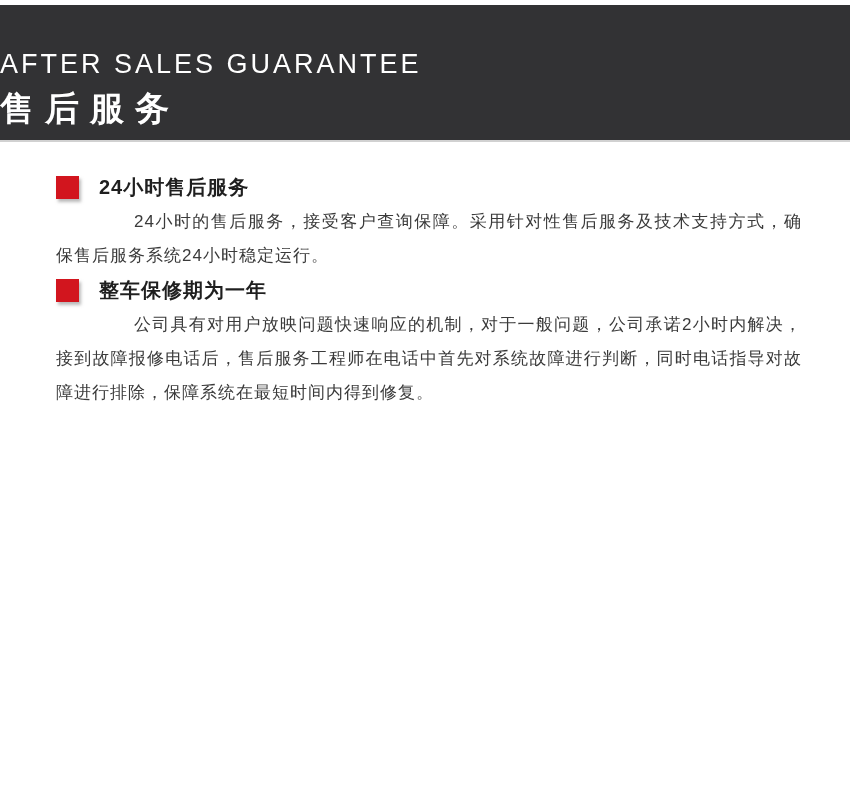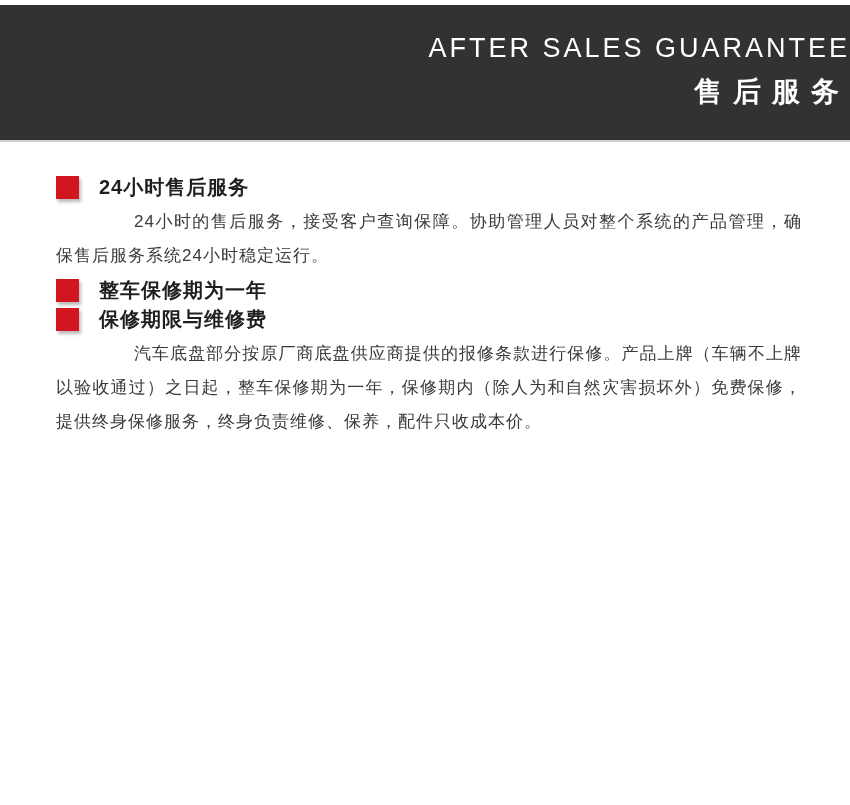--- a/index.html
+++ b/index.html
@@ -20,33 +20,33 @@
     height: 805px;
     background: var(--page-bg);
     overflow: hidden;
   }
   .banner {
     margin-top: 5px;
     width: 100%;
     height: 135px;
     background: var(--banner-bg);
     color: #ffffff;
-    text-align: right;
-    padding-top: 27px;
+    text-align: left;
+    padding-top: 43px;
     box-shadow: 0 2px 0 rgba(0,0,0,0.18);
   }
   .banner-title-en {
     font-size: 27px;
     font-weight: 400;
     letter-spacing: 3px;
     line-height: 32px;
   }
   .banner-title-zh {
     margin-top: 8px;
-    font-size: 28px;
+    font-size: 34px;
     font-weight: 700;
     letter-spacing: 11px;
     line-height: 40px;
   }
   .content {
     padding: 36px 48px 0 56px;
   }
   .section { margin-bottom: 6px; }
   .section-title-row {
     display: flex;
@@ -88,38 +88,30 @@
   </div>
 
   <div class="content">
 
     <div class="section">
       <div class="section-title-row">
         <span class="bullet"></span>
         <span class="section-title">24小时售后服务</span>
       </div>
       <div class="section-body">
-        <p>24小时的售后服务，接受客户查询保障。协助管理人员对整个系统的产品管理，确保售后服务系统24小时稳定运行。</p>
+        <p>24小时的售后服务，接受客户查询保障。采用针对性售后服务及技术支持方式，确保售后服务系统24小时稳定运行。</p>
       </div>
     </div>
 
 
     <div class="section">
       <div class="section-title-row">
         <span class="bullet"></span>
         <span class="section-title">整车保修期为一年</span>
       </div>
       <div class="section-body">
+        <p>公司具有对用户放映问题快速响应的机制，对于一般问题，公司承诺2小时内解决，接到故障报修电话后，售后服务工程师在电话中首先对系统故障进行判断，同时电话指导对故障进行排除，保障系统在最短时间内得到修复。</p>
       </div>
     </div>
 
-    <div class="section">
-      <div class="section-title-row">
-        <span class="bullet"></span>
-        <span class="section-title">保修期限与维修费</span>
-      </div>
-      <div class="section-body">
-        <p>汽车底盘部分按原厂商底盘供应商提供的报修条款进行保修。产品上牌（车辆不上牌以验收通过）之日起，整车保修期为一年，保修期内（除人为和自然灾害损坏外）免费保修，提供终身保修服务，终身负责维修、保养，配件只收成本价。</p>
-      </div>
-    </div>
 
   </div>
 </div>
 
 </body></html>

